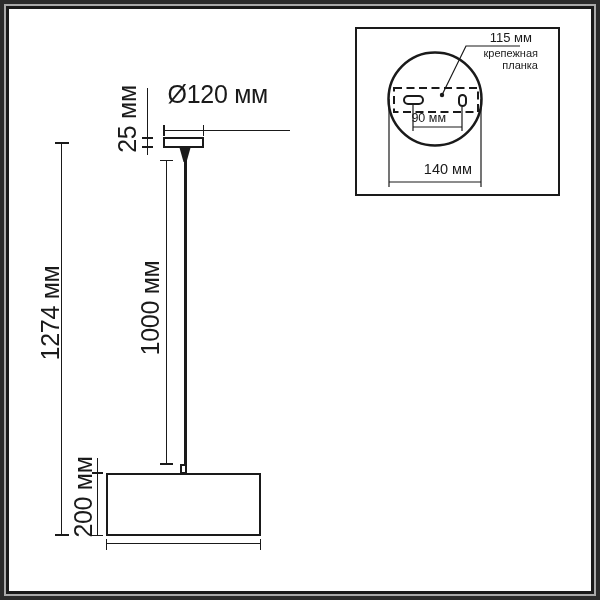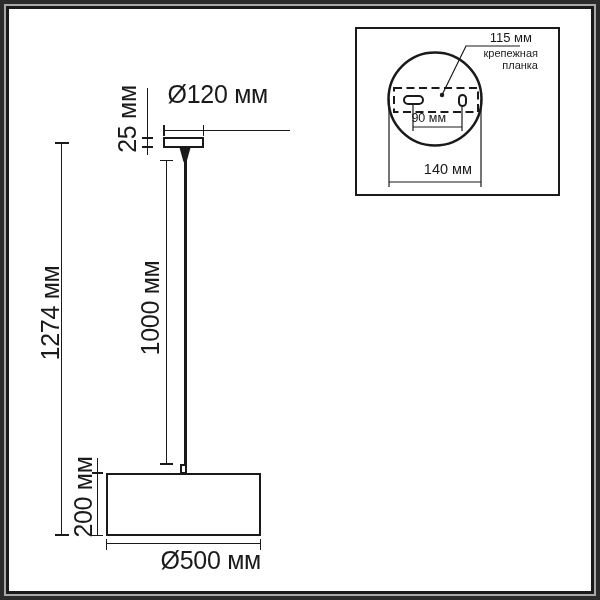--- a/index.html
+++ b/index.html
@@ -76,21 +76,20 @@
     <div class="abs lbl lbl-big rot" style="left:150px;top:308px;">1000 мм</div>
 
     <div class="abs dlineV" style="left:96.5px;top:458px;height:78px;"></div>
     <div class="abs tickH" style="left:91.5px;top:472.3px;width:11px;"></div>
     <div class="abs tickH" style="left:91.5px;top:534.6px;width:11px;"></div>
     <div class="abs lbl lbl-big rot" style="left:83px;top:497px;">200 мм</div>
 
     <div class="abs dlineH" style="left:106px;top:543px;width:155px;"></div>
     <div class="abs tickV" style="left:105.6px;top:538.5px;height:11px;"></div>
     <div class="abs tickV" style="left:259.8px;top:538.5px;height:11px;"></div>
-    <div class="abs lbl lbl-big center" style="left:106px;top:547px;width:155px;">Ø500 мм</div>
 
     <div class="abs" style="left:355px;top:27px;width:205px;height:169px;border:2px solid var(--ink);background:var(--paper);box-sizing:border-box;"></div>
 
     <svg class="abs" style="left:357px;top:29px;" width="201" height="165" viewBox="0 0 201 165">
 
       <circle class="shape" cx="78" cy="70" r="46.5" stroke-width="2.5"></circle>
 
       <rect class="ln" x="37" y="59" width="84" height="24" stroke-width="2" stroke-dasharray="8 4.5"></rect>
 
       <rect class="shape" x="47" y="67" width="19" height="8" rx="4" stroke-width="2"></rect>

